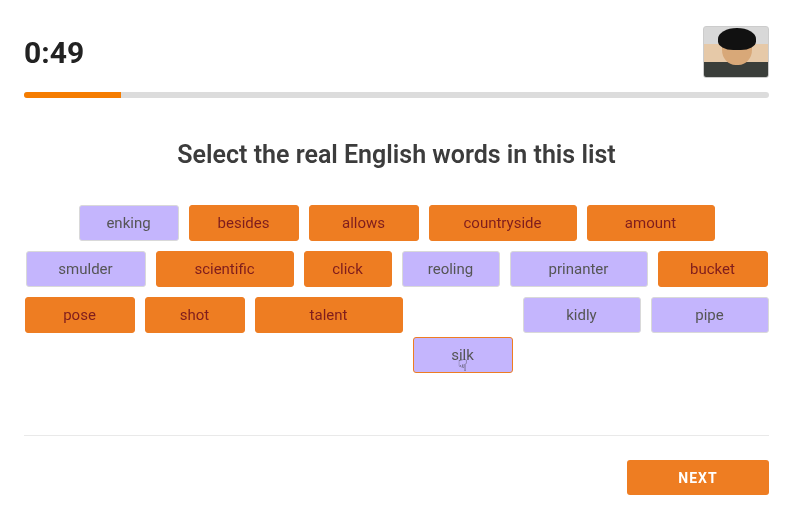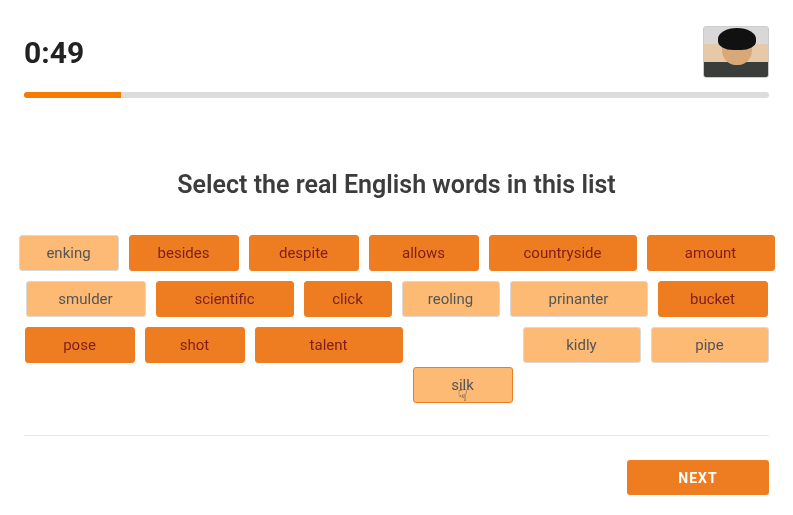--- a/index.html
+++ b/index.html
@@ -4,23 +4,23 @@
 <style>
   *{box-sizing:border-box;margin:0;padding:0;font-family:-apple-system,BlinkMacSystemFont,"Segoe UI",Roboto,Arial,sans-serif;}
   body{width:793px;height:515px;background:#fff;overflow:hidden;position:relative;}
   .header{display:flex;align-items:center;justify-content:space-between;padding:26px 24px 0 24px;}
   .timer{font-size:30px;font-weight:700;color:#222;}
   .avatar{width:66px;height:52px;border-radius:3px;background:linear-gradient(180deg,#d8d8d8 0%,#d8d8d8 35%,#e6c9a8 35%,#e6c9a8 70%,#3a3e3a 70%);position:relative;border:1px solid #ccc;overflow:hidden;}
   .avatar::before{content:"";position:absolute;top:4px;left:18px;width:30px;height:34px;border-radius:50% 50% 45% 45%;background:#d8a878;}
   .avatar::after{content:"";position:absolute;top:1px;left:14px;width:38px;height:22px;border-radius:50% 50% 40% 40%;background:#111;}
   .progress-wrap{margin:14px 24px 0 24px;height:6px;background:#dcdcdc;border-radius:3px;overflow:hidden;}
   .progress-fill{height:100%;background:#f57c00;}
-  .title{text-align:center;font-size:25px;font-weight:600;color:#3c3c3c;margin-top:72px;}
+  .title{text-align:center;font-size:25px;font-weight:600;color:#3c3c3c;margin-top:42px;}
   .word-grid{display:flex;flex-wrap:wrap;justify-content:center;gap:10px 10px;padding:0 16px;margin-top:36px;}
-  .word{height:36px;border-radius:3px;border:1px solid #d9d9d9;background:#fdba74;color:#555;font-size:15px;display:flex;align-items:center;justify-content:center;cursor:pointer;padding:0 10px;}
+  .word{height:36px;border-radius:3px;border:1px solid #d9d9d9;background:#c4b5fd;color:#555;font-size:15px;display:flex;align-items:center;justify-content:center;cursor:pointer;padding:0 10px;}
   .word.selected{background:#ee7d22;border-color:#ee7d22;color:#7f1d1d;}
   .word.hover{border-color:#ee7d22;color:#555;position:relative;margin-top:40px;}
   .cursor{position:absolute;left:50%;top:18px;transform:translateX(-50%);font-size:16px;color:#333;pointer-events:none;}
   .footer{position:absolute;left:24px;right:24px;bottom:20px;}
   .divider{height:1px;background:#e9e9e9;margin-bottom:24px;}
   .next-btn{float:right;width:142px;height:35px;border:none;border-radius:3px;background:#ee7d22;color:#fff;font-size:14px;font-weight:700;letter-spacing:1px;cursor:pointer;}
 </style>
 </head>
 <body>
 
@@ -31,21 +31,20 @@
 
 <div class="progress-wrap">
   <div class="progress-fill" style="width:13%"></div>
 </div>
 
 <div class="title">Select the real English words in this list</div>
 
 <div class="word-grid">
     <div class="word" style="width: 100px;">enking</div>
     <div class="word selected" style="width: 110px;">besides</div>
-    <div class="word selected" style="width: 110px;">despite</div>
     <div class="word selected" style="width: 110px;">allows</div>
     <div class="word selected" style="width: 148px;">countryside</div>
     <div class="word selected" style="width: 128px;">amount</div>
     <div class="word" style="width: 120px;">smulder</div>
     <div class="word selected" style="width: 138px;">scientific</div>
     <div class="word selected" style="width: 88px;">click</div>
     <div class="word" style="width: 98px;">reoling</div>
     <div class="word" style="width: 138px;">prinanter</div>
     <div class="word selected" style="width: 110px;">bucket</div>
     <div class="word selected" style="width: 110px;">pose</div>

